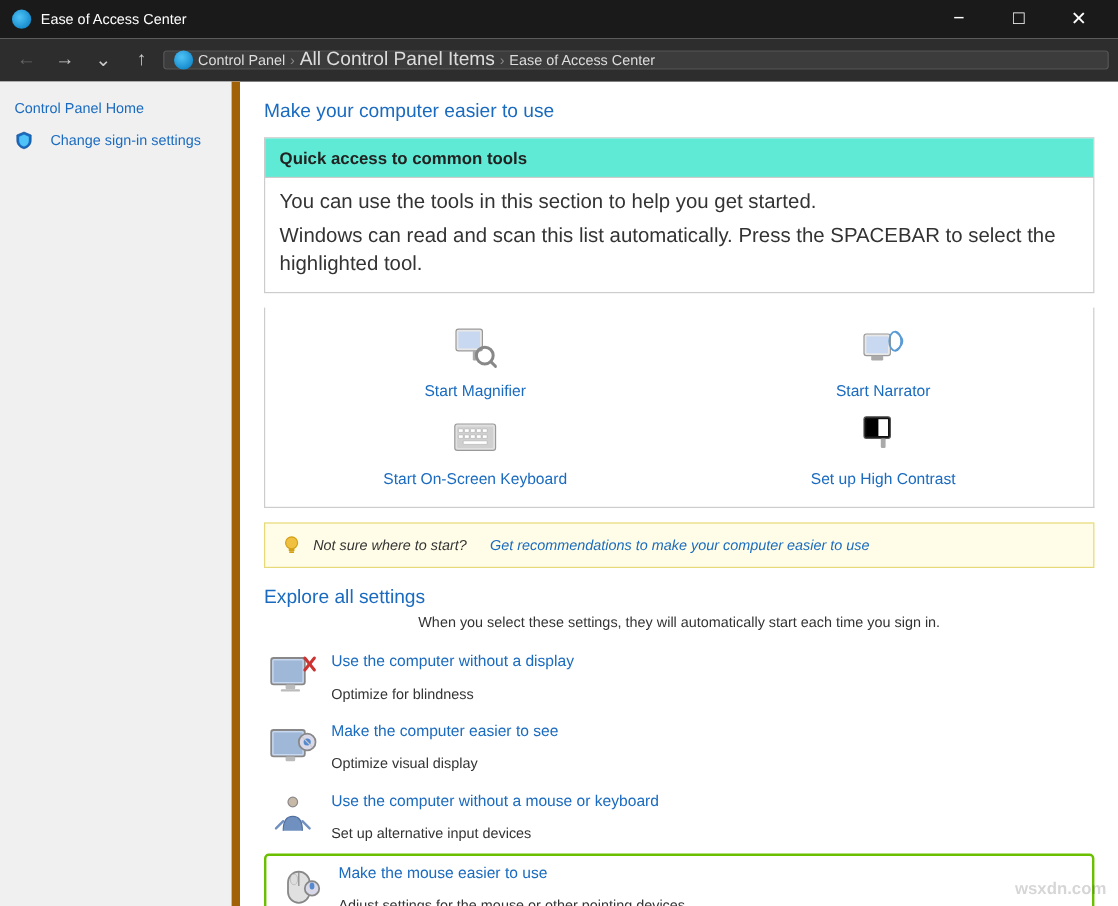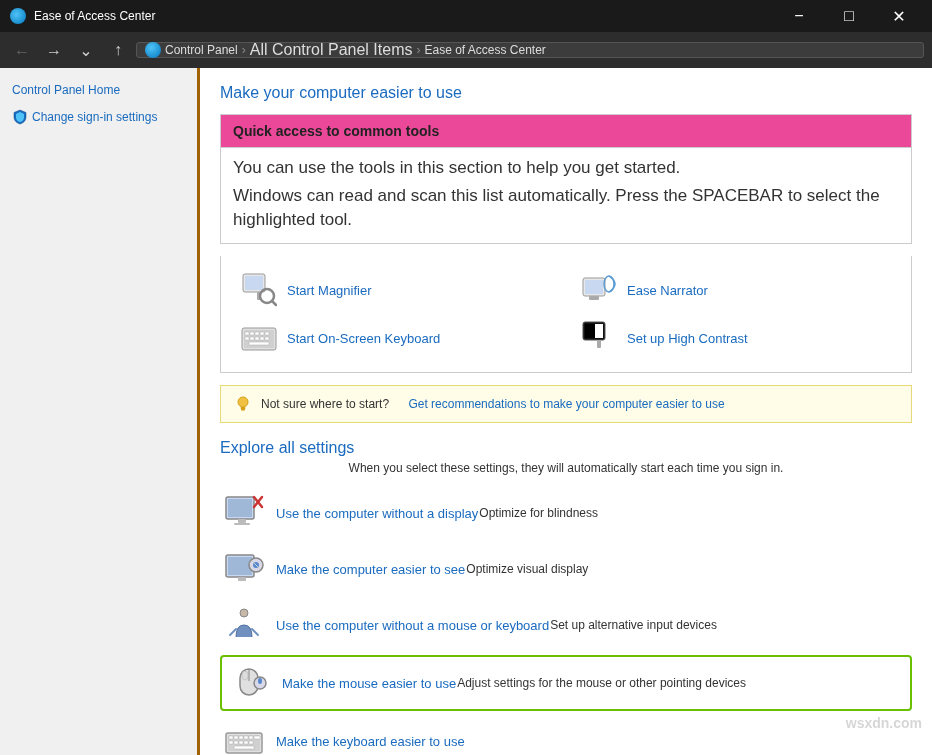--- a/index.html
+++ b/index.html
@@ -59,33 +59,33 @@
     .main-container {
       display: flex;
       height: calc(755px - 32px - 36px);
     }
 
     
     .sidebar {
       width: 200px;
       background: #f0f0f0;
       padding: 12px 8px;
-      border-right: 3px solid #a16207;
+      border-right: 7px solid #a16207;
     }
     .sidebar-link {
       color: #1a6bbf;
       font-size: 12px;
       text-decoration: none;
       display: block;
       padding: 3px 4px;
       margin-bottom: 6px;
       cursor: pointer;
     }
     .sidebar-link-with-icon {
-      display: flex; align-items: center; gap: 4px;
+      display: flex; align-items: center; gap: 14px;
     }
     .shield-icon {
       width: 16px; height: 16px; flex-shrink: 0;
     }
 
     
     .content {
       flex: 1;
       background: #fff;
       padding: 16px 20px;
@@ -97,21 +97,21 @@
       font-weight: normal;
       margin-bottom: 12px;
     }
 
     
     .quick-access-box {
       border: 1px solid #ccc;
       margin-bottom: 12px;
     }
     .quick-access-header {
-      background: #ec4899;
+      background: #5eead4;
       border-bottom: 1px solid #ccc;
       padding: 8px 12px;
     }
     .quick-access-header-title {
       font-size: 14px;
       font-weight: 600;
       color: #222;
     }
     .quick-access-body {
       padding: 8px 12px;
@@ -137,38 +137,39 @@
     .tools-grid {
       border: 1px solid #ccc;
       border-top: none;
       padding: 16px 20px;
       display: grid;
       grid-template-columns: 1fr 1fr;
       gap: 12px 30px;
       margin-bottom: 12px;
     }
     .tool-item {
-      display: flex; align-items: center; gap: 10px; cursor: pointer;
+      display: flex; align-items: center; gap: 10px; cursor: pointer; flex-direction: column;
     }
     .tool-icon {
       width: 36px; height: 36px; flex-shrink: 0;
       display: flex; align-items: center; justify-content: center;
     }
     .tool-label {
       color: #1a6bbf; font-size: 13px; text-decoration: none;
     }
 
     
     .hint-box {
       background: #fffde7;
       border: 1px solid #e6d97a;
       padding: 8px 12px;
       margin-bottom: 16px;
       display: flex; align-items: center; gap: 8px;
       font-size: 12px;
+      font-style: italic;
     }
     .hint-icon {
       width: 20px; height: 20px; flex-shrink: 0;
     }
     .hint-link { color: #1a6bbf; text-decoration: none; }
 
     
     .explore-title {
       color: #1a6bbf;
       font-size: 16px;
@@ -191,21 +192,21 @@
     }
     .setting-item.highlighted {
       border: 2px solid #6abf00;
       border-radius: 4px;
       padding: 6px 8px;
     }
     .setting-icon {
       width: 40px; height: 40px; flex-shrink: 0;
       display: flex; align-items: center; justify-content: center;
     }
-    .setting-text-block { display: flex; gap: 1px; }
+    .setting-text-block { display: flex; flex-direction: column; gap: 13px; }
     .setting-link { color: #1a6bbf; font-size: 13px; text-decoration: none; }
     .setting-desc { font-size: 12px; color: #333; }
   </style>
 </head>
 <body>
 
 <div class="title-bar">
   <span class="title-bar-icon"></span>
   <span class="title-bar-text">Ease of Access Center</span>
   <div class="title-bar-controls">
@@ -276,21 +277,21 @@
       <div class="tool-item">
         <div class="tool-icon">
           <svg width="36" height="36" viewBox="0 0 36 36">
             <rect x="2" y="6" width="22" height="18" rx="2" fill="#e8e8e8" stroke="#999" stroke-width="1"></rect>
             <rect x="4" y="8" width="18" height="14" fill="#c8d8f0"></rect>
             <rect x="8" y="24" width="10" height="4" rx="1" fill="#aaa"></rect>
             <ellipse cx="28" cy="12" rx="5" ry="8" fill="none" stroke="#5b9bd5" stroke-width="1.5"></ellipse>
             <path d="M28 4 Q34 8 34 12 Q34 16 28 20" fill="none" stroke="#5b9bd5" stroke-width="1.5"></path>
           </svg>
         </div>
-        <a class="tool-label">Ease Narrator</a>
+        <a class="tool-label">Start Narrator</a>
       </div>
 
       <div class="tool-item">
         <div class="tool-icon">
           <svg width="36" height="36" viewBox="0 0 36 36">
             <rect x="1" y="8" width="34" height="22" rx="2" fill="#e0e0e0" stroke="#999" stroke-width="1"></rect>
             <rect x="3" y="10" width="30" height="18" rx="1" fill="#d0d0d0"></rect>
 
             <rect x="4" y="12" width="4" height="3" rx="0.5" fill="#fff" stroke="#aaa" stroke-width="0.5"></rect>
             <rect x="9" y="12" width="4" height="3" rx="0.5" fill="#fff" stroke="#aaa" stroke-width="0.5"></rect>
@@ -424,13 +425,13 @@
       <div class="setting-text-block">
         <a class="setting-link">Make the keyboard easier to use</a>
         <span class="setting-desc"></span>
       </div>
     </div>
 
   </div>
 
 </div>
 
-<div style="position:fixed;bottom:24px;right:10px;opacity:0.2;font-size:14px;font-weight:bold;color:#333;font-family:Arial;">wsxdn.com</div>
+<div style="position:fixed;bottom:7px;right:10px;opacity:0.2;font-size:14px;font-weight:bold;color:#333;font-family:Arial;">wsxdn.com</div>
 
 </body></html>

